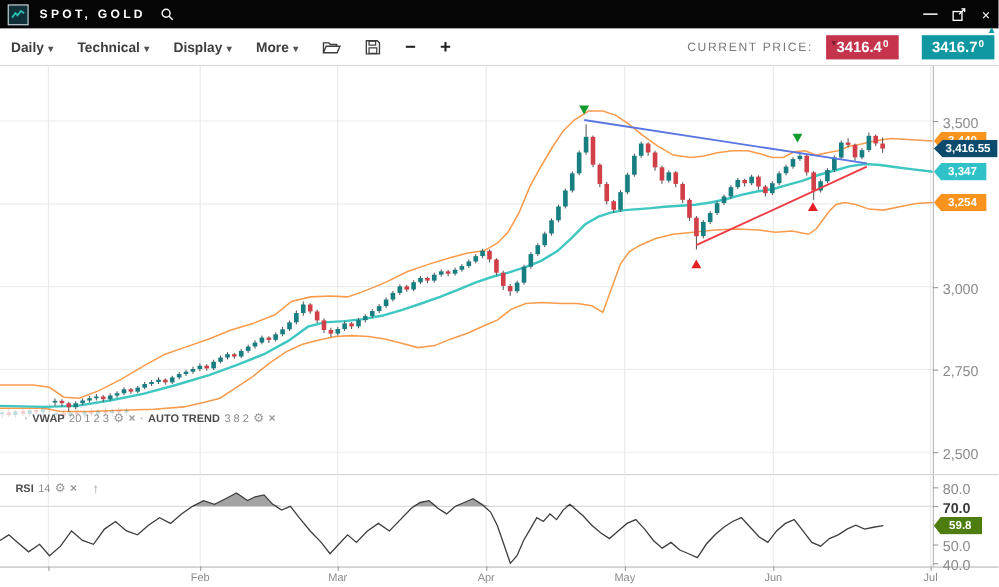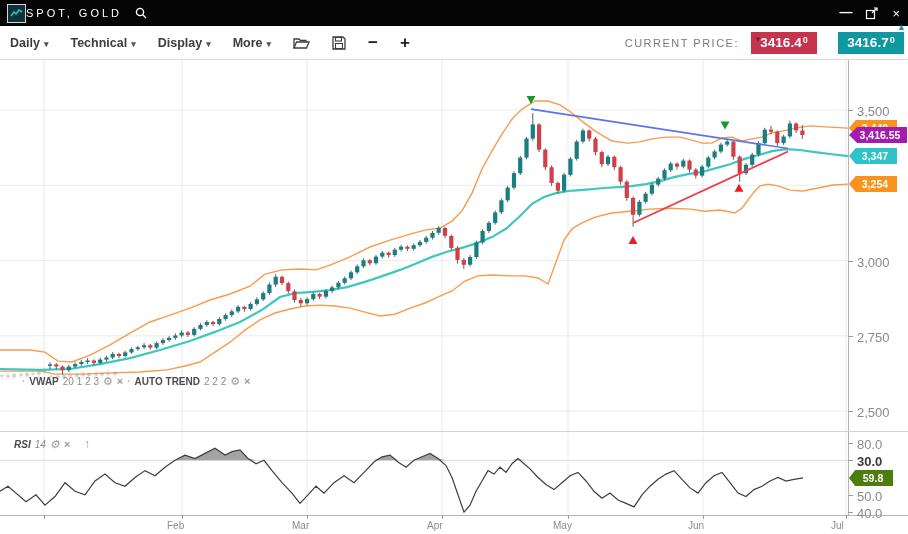--- a/index.html
+++ b/index.html
@@ -3,21 +3,21 @@
 <meta charset="utf-8">
 <style>
   html,body{margin:0;padding:0;background:#fff;}
   #app{position:relative;width:908px;height:534px;background:#fff;overflow:hidden;
        font-family:"Liberation Sans",sans-serif;-webkit-font-smoothing:antialiased;}
   
   #titlebar{position:absolute;left:0;top:0;width:908px;height:26px;background:#050505;
             display:flex;align-items:center;}
   #appicon{width:17px;height:17px;margin-left:7px;background:#10303a;border:1px solid #cfd8da;
            display:flex;align-items:center;justify-content:center;}
-  #wintitle{color:#fff;font-size:11px;font-weight:normal;letter-spacing:3px;}
+  #wintitle{color:#fff;font-size:11px;font-weight:bold;letter-spacing:3px;margin-left:10px;}
   #searchbtn{margin-left:12px;display:flex;align-items:center;cursor:pointer;}
   #winctrls{margin-left:auto;margin-right:8px;display:flex;align-items:center;gap:13px;}
   #winctrls .wbtn{color:#fff;font-size:13px;line-height:1;cursor:pointer;display:flex;align-items:center;}
   #minbtn{font-weight:bold;font-size:12px;transform:translateY(-2px);}
   #closebtn{font-size:16px;}
   
   #toolbar{position:absolute;left:0;top:26px;width:908px;height:34px;background:#fff;
            border-bottom:1px solid #d8d8d8;display:flex;align-items:center;box-sizing:border-box;}
   .menu{margin-left:22px;font-size:12.5px;font-weight:bold;color:#3d3d3d;cursor:pointer;white-space:nowrap;}
   .menu:first-child{margin-left:10px;}
@@ -41,25 +41,25 @@
   #axis-layer{position:absolute;left:0;top:0;width:908px;height:534px;pointer-events:none;}
   .tick{position:absolute;left:848px;width:5px;height:1px;background:#9a9a9a;}
   .alabel{position:absolute;left:857px;font-size:13px;color:#8a8a8a;white-space:nowrap;}
   .alabel.bold{color:#3a3a3a;font-weight:bold;}
   .badge{position:absolute;left:849px;width:48px;height:16px;color:#fff;font-size:10.5px;
          font-weight:bold;display:flex;align-items:center;justify-content:center;
          clip-path:polygon(0 50%,14% 0,100% 0,100% 100%,14% 100%);padding-left:4px;box-sizing:border-box;}
   
   #xaxis{position:absolute;left:0;top:515px;width:908px;height:19px;}
   .mtick{position:absolute;top:0;width:1px;height:4px;background:#9a9a9a;}
-  .mlabel{position:absolute;top:5px;width:30px;font-size:10px;color:#8a8a8a;}
+  .mlabel{position:absolute;top:5px;width:30px;text-align:center;font-size:10px;color:#8a8a8a;}
   
   .legend{position:absolute;font-size:10px;color:#8a8a8a;display:flex;align-items:center;gap:4px;}
   #legend-main{left:22px;top:376px;}
-  #legend-rsi{left:14px;top:438px;font-style:italic;}
+  #legend-rsi{left:14px;top:438px;}
   .lname{font-weight:bold;color:#4c4c4c;}
   .lparam{color:#8a8a8a;}
   .licon{color:#9a9a9a;font-size:11px;cursor:pointer;line-height:1;}
   .ldot{color:#b5b5b5;font-weight:bold;}
   .lx{font-weight:bold;font-size:11px;}
   .lup{font-size:12px;margin-left:10px;}
   svg{display:block;}
 </style>
 </head>
 <body>
@@ -454,27 +454,27 @@
   <div id="axis-layer">
       <div class="tick" style="top:110.0px"></div>
       <div class="alabel" style="top:104.0px">3,500</div>
       <div class="tick" style="top:260.6px"></div>
       <div class="alabel" style="top:254.6px">3,000</div>
       <div class="tick" style="top:335.8px"></div>
       <div class="alabel" style="top:329.8px">2,750</div>
       <div class="tick" style="top:411.1px"></div>
       <div class="alabel" style="top:405.1px">2,500</div>
       <div class="badge" style="top:120.1px;background:#F8941D;">3,440</div>
-      <div class="badge" style="top:127.1px;background:#a21caf;width:58px;">3,416.55</div>
+      <div class="badge" style="top:127.1px;background:#0c4a6e;width:58px;">3,416.55</div>
       <div class="badge" style="top:148.1px;background:#2FC3C9;">3,347</div>
       <div class="badge" style="top:176.1px;background:#F8941D;">3,254</div>
       <div class="tick" style="top:443.0px"></div>
       <div class="alabel" style="top:437.0px">80.0</div>
       <div class="tick" style="top:460.3px"></div>
-      <div class="alabel bold" style="top:454.3px">30.0</div>
+      <div class="alabel bold" style="top:454.3px">70.0</div>
       <div class="tick" style="top:494.8px"></div>
       <div class="alabel" style="top:488.8px">50.0</div>
       <div class="tick" style="top:512.1px"></div>
       <div class="alabel" style="top:506.1px">40.0</div>
       <div class="badge" style="top:469.9px;background:#4d7c0f;width:44px;">59.8</div>
     </div>
   <div id="xaxis">
       <div class="mtick" style="left:44px"></div>
       <div class="mtick" style="left:182px"></div>
       <div class="mlabel" style="left:167px">Feb</div>
@@ -491,21 +491,21 @@
     </div>
 
   <div class="legend" id="legend-main">
     <span class="ldot">·</span>
     <span class="lname">VWAP</span>
     <span class="lparam">20 1 2 3</span>
     <span class="licon">⚙</span>
     <span class="licon lx">×</span>
     <span class="ldot">·</span>
     <span class="lname">AUTO TREND</span>
-    <span class="lparam">2 2 2</span>
+    <span class="lparam">3 8 2</span>
     <span class="licon">⚙</span>
     <span class="licon lx">×</span>
   </div>
   <div class="legend" id="legend-rsi">
     <span class="lname">RSI</span>
     <span class="lparam">14</span>
     <span class="licon">⚙</span>
     <span class="licon lx">×</span>
     <span class="licon lup">↑</span>
   </div>

